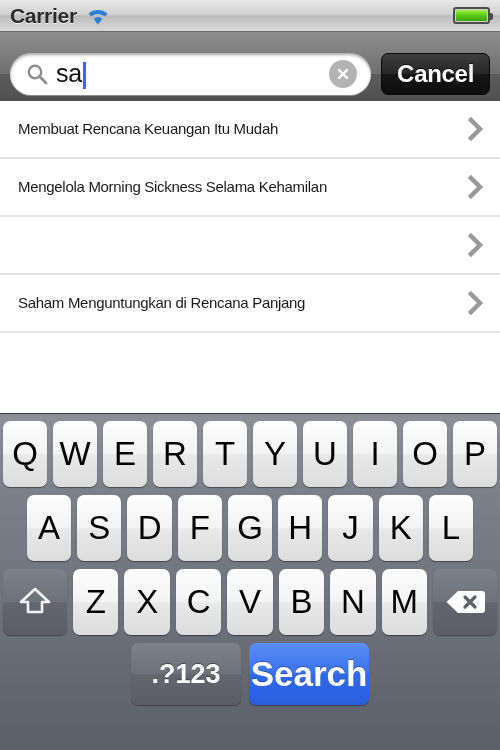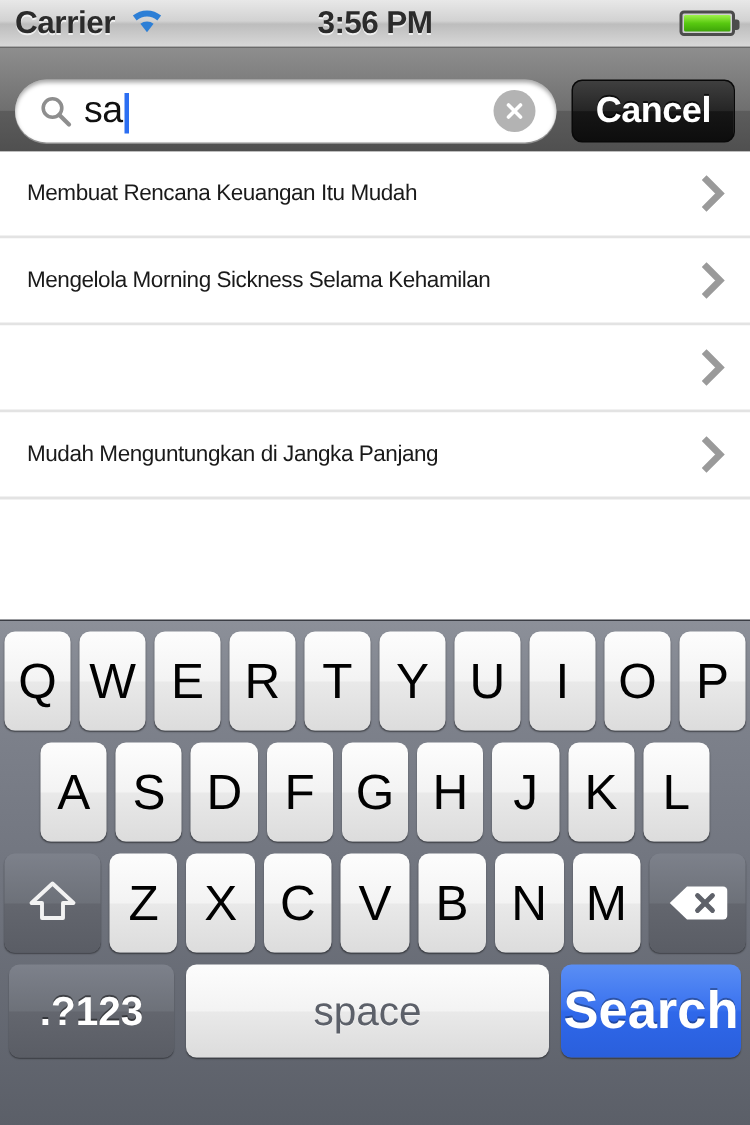--- a/index.html
+++ b/index.html
@@ -26,20 +26,21 @@
     height: 32px;
     width: 100%;
     background: linear-gradient(to bottom, #e8e8e8 0%, #d2d2d2 45%, #bdbdbd 52%, #d8d8d8 100%);
     border-bottom: 1px solid #6a6a6a;
     display: flex;
     align-items: center;
     padding: 0 10px;
   }
   .status-left {
     display: flex;
+    align-items: center;
     gap: 9px;
   }
   .carrier-label {
     font-size: 21px;
     font-weight: bold;
     color: #2b2b2b;
     text-shadow: 0 1px 0 rgba(255,255,255,0.7);
     letter-spacing: -0.3px;
   }
   .wifi-icon { display: block; }
@@ -264,21 +265,20 @@
     <div class="status-left">
       <span class="carrier-label">Carrier</span>
       <span class="wifi-icon">
         <svg class="icon-svg" width="24" height="18" viewBox="0 0 24 18">
           <path d="M12 17.5 L7.6 11.8 A7.2 7.2 0 0 1 16.4 11.8 Z" fill="#2d7fd6"></path>
           <path d="M2.6 6.4 A14.5 14.5 0 0 1 21.4 6.4 L18.9 9.6 A10.6 10.6 0 0 0 5.1 9.6 Z" fill="#2d7fd6"></path>
           <path d="M0.2 2.6 A18.6 18.6 0 0 1 23.8 2.6 L21.8 5.1 A15.4 15.4 0 0 0 2.2 5.1 Z" fill="#2d7fd6" opacity="0"></path>
         </svg>
       </span>
     </div>
-    <div class="status-time">3:56 PM</div>
     <div class="status-right">
       <div class="battery">
         <div class="battery-fill"></div>
         <div class="battery-cap"></div>
       </div>
     </div>
   </div>
 
   <div class="search-bar">
     <div class="search-field">
@@ -323,21 +323,21 @@
 
     <div class="list-row">
       <span class="chevron">
         <svg class="icon-svg" width="16" height="26" viewBox="0 0 16 26">
           <polyline points="3,4 12,13 3,22" fill="none" stroke="#9a9a9a" stroke-width="4.5" stroke-linecap="square" stroke-linejoin="miter"></polyline>
         </svg>
       </span>
     </div>
 
     <div class="list-row">
-      <span class="row-label">Mudah Menguntungkan di Jangka Panjang</span>
+      <span class="row-label">Saham Menguntungkan di Rencana Panjang</span>
       <span class="chevron">
         <svg class="icon-svg" width="16" height="26" viewBox="0 0 16 26">
           <polyline points="3,4 12,13 3,22" fill="none" stroke="#9a9a9a" stroke-width="4.5" stroke-linecap="square" stroke-linejoin="miter"></polyline>
         </svg>
       </span>
     </div>
 
   </div>
 
   <div class="keyboard">
@@ -384,19 +384,18 @@
         <svg class="icon-svg" width="40" height="28" viewBox="0 0 40 28">
           <path d="M13 3 L37 3 A3 3 0 0 1 40 6 L40 22 A3 3 0 0 1 37 25 L13 25 L1.5 14 Z" fill="#ffffff"></path>
           <line x1="20" y1="9" x2="30" y2="19" stroke="#5e6169" stroke-width="3.2" stroke-linecap="round"></line>
           <line x1="30" y1="9" x2="20" y2="19" stroke="#5e6169" stroke-width="3.2" stroke-linecap="round"></line>
         </svg>
       </div>
     </div>
 
     <div class="kb-row row4">
       <div class="key dark num row4key">.?123</div>
-      <div class="key space row4key">space</div>
       <div class="key search row4key">Search</div>
     </div>
 
   </div>
 
 </div>
 
 </body></html>

